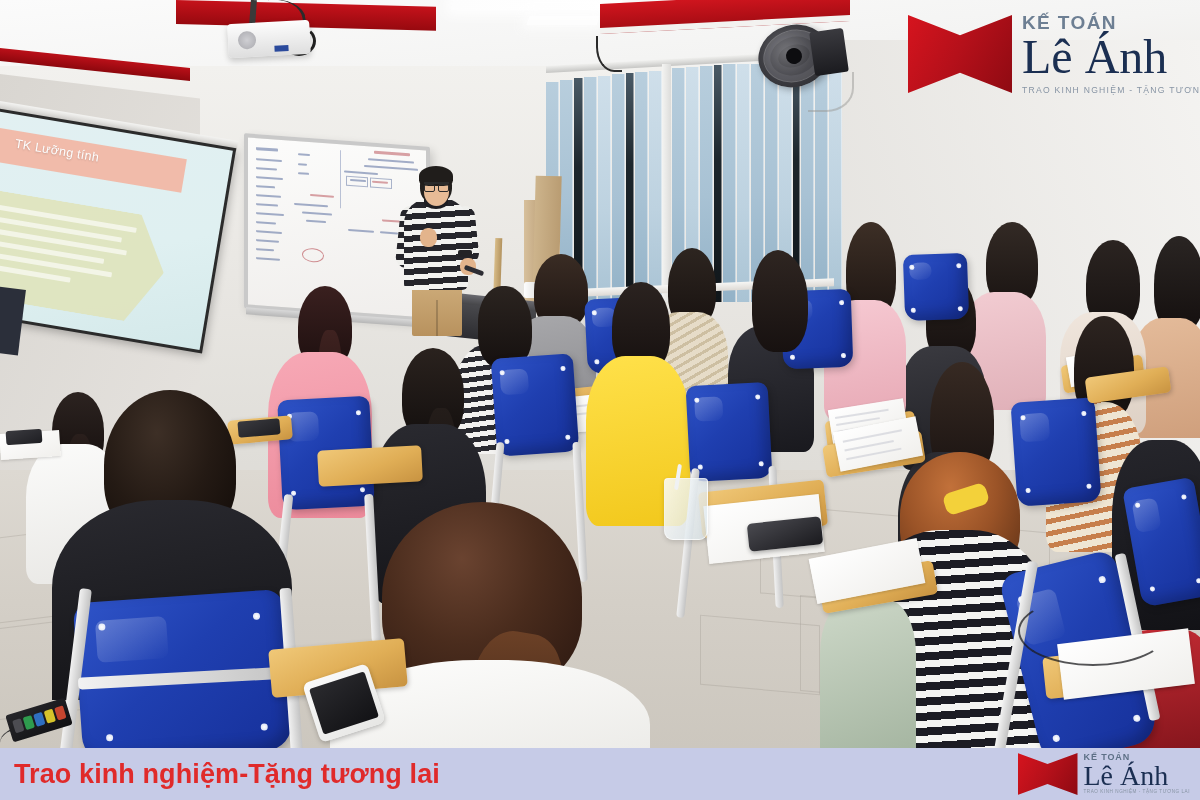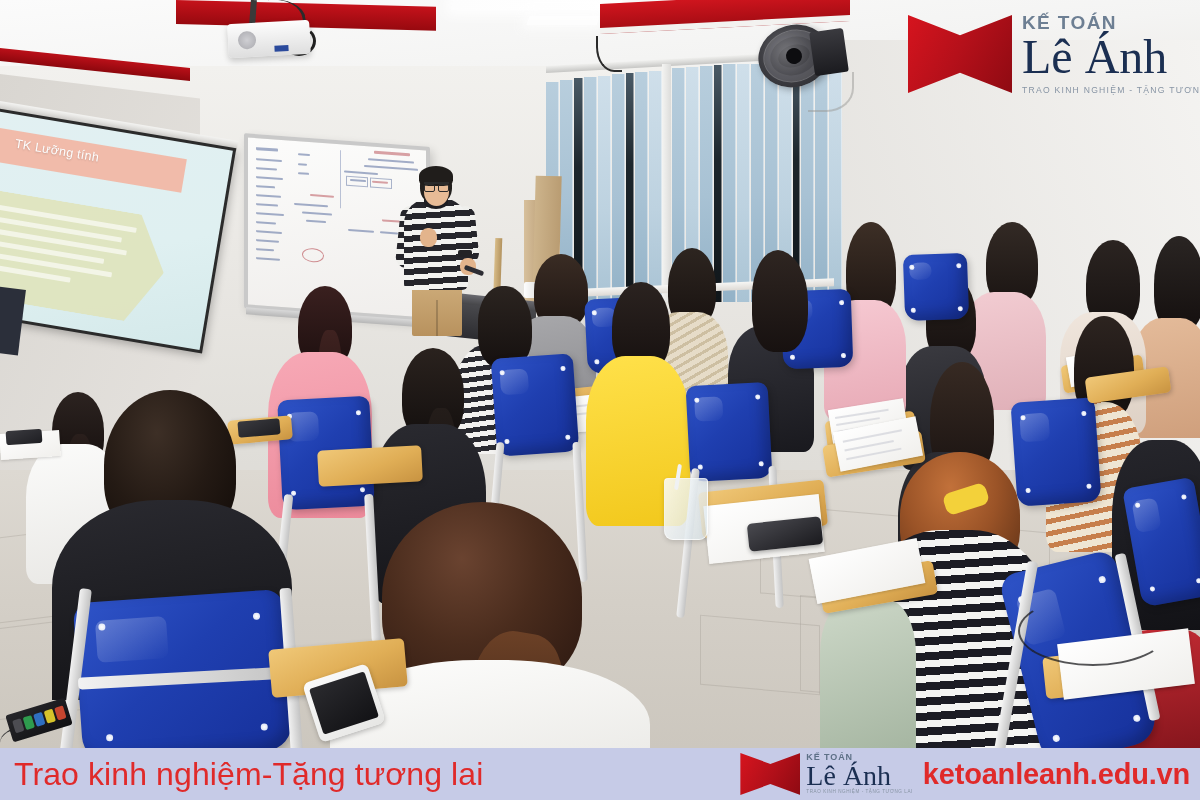--- a/index.html
+++ b/index.html
@@ -410,21 +410,21 @@
   }
 
   
   .bottom-bar {
     position:absolute; left:0; bottom:0; width:1200px; height:52px;
     background:#c6cbe7;
     display:flex; align-items:center; justify-content:space-between;
     padding:0 10px 0 14px;
   }
   .slogan {
-    font-size:32px; font-weight:400; color:#e02a2a; letter-spacing:.1px;
+    font-size:27px; font-weight:700; color:#e02a2a; letter-spacing:.1px;
   }
   .bottom-right { display:flex; align-items:center; gap:10px; }
   .logo-bottom { display:flex; align-items:center; gap:6px; }
   .bowtie-sm {
     width:60px; height:42px;
     background:linear-gradient(120deg,#d6141e 0%,#b5101a 48%,#8e0a12 100%);
     clip-path:polygon(0% 0%, 50% 26%, 100% 0%, 100% 100%, 50% 74%, 0% 100%);
   }
   .logo-txt-sm { display:flex; flex-direction:column; line-height:1; }
   .logo-ke-sm { font-size:9px; letter-spacing:.9px; color:#5d7086; font-weight:700; }
@@ -851,17 +851,16 @@
     <span class="slogan">Trao kinh nghiệm-Tặng tương lai</span>
     <div class="bottom-right">
       <div class="logo-bottom">
         <div class="bowtie-sm"></div>
         <div class="logo-txt-sm">
           <span class="logo-ke-sm">KẾ TOÁN</span>
           <span class="logo-le-sm">Lê Ánh</span>
           <span class="logo-tag-sm">TRAO KINH NGHIỆM - TẶNG TƯƠNG LAI</span>
         </div>
       </div>
-      <span class="url">ketoanleanh.edu.vn</span>
     </div>
   </div>
 
 </div>
 
 </body></html>

